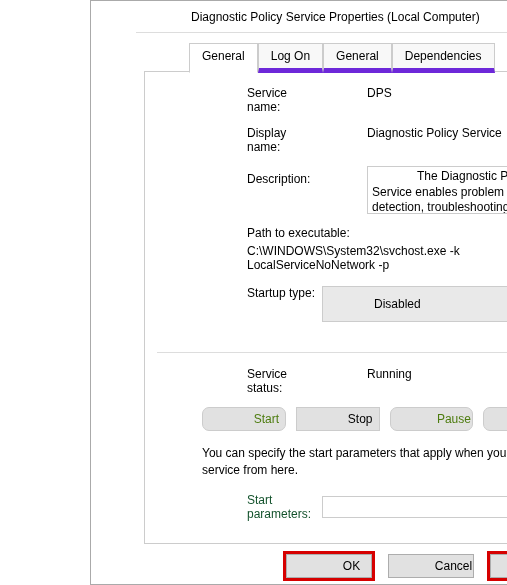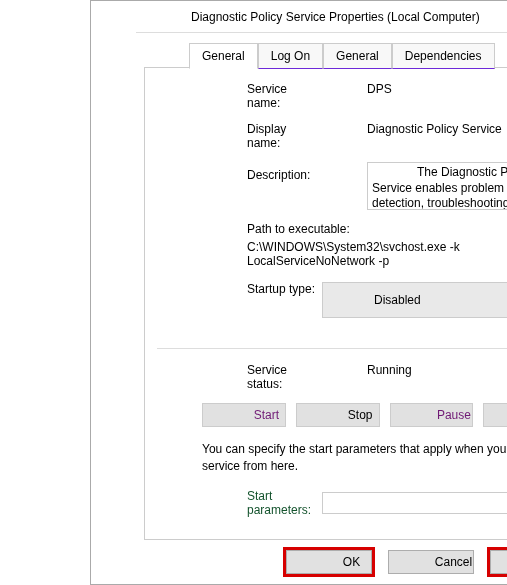--- a/index.html
+++ b/index.html
@@ -51,21 +51,21 @@
       margin-right: 0px;
       cursor: pointer;
       font-size: 12px;
     }
     .tab.active {
       border-bottom: 1px solid #fff;
       z-index: 2;
     }
     .tab:not(.active) {
       background: #f8f8f8;
-      border-bottom: 1px solid #6d28d9;
+      border-bottom: 5px solid #6d28d9;
     }
     .panel {
       border: 1px solid #ccc;
       padding: 14px 12px 10px 12px;
       flex: 1;
     }
     .row {
       display: flex;
       margin-bottom: 12px;
     }
@@ -129,22 +129,23 @@
       height: 24px;
       background: #e1e1e1;
       border: 1px solid #ccc;
       display: flex;
       align-items: center;
       justify-content: center;
       font-size: 12px;
       cursor: pointer;
     }
     .sbtn.disabled {
-      color: #701a75;
+      color: #4d7c0f;
       cursor: default;
+      border-radius: 7px;
     }
     .hint {
       margin-bottom: 14px;
       line-height: 1.4;
     }
     .param-input {
       flex: 1;
       height: 22px;
       border: 1px solid #ccc;
       background: #fff;

